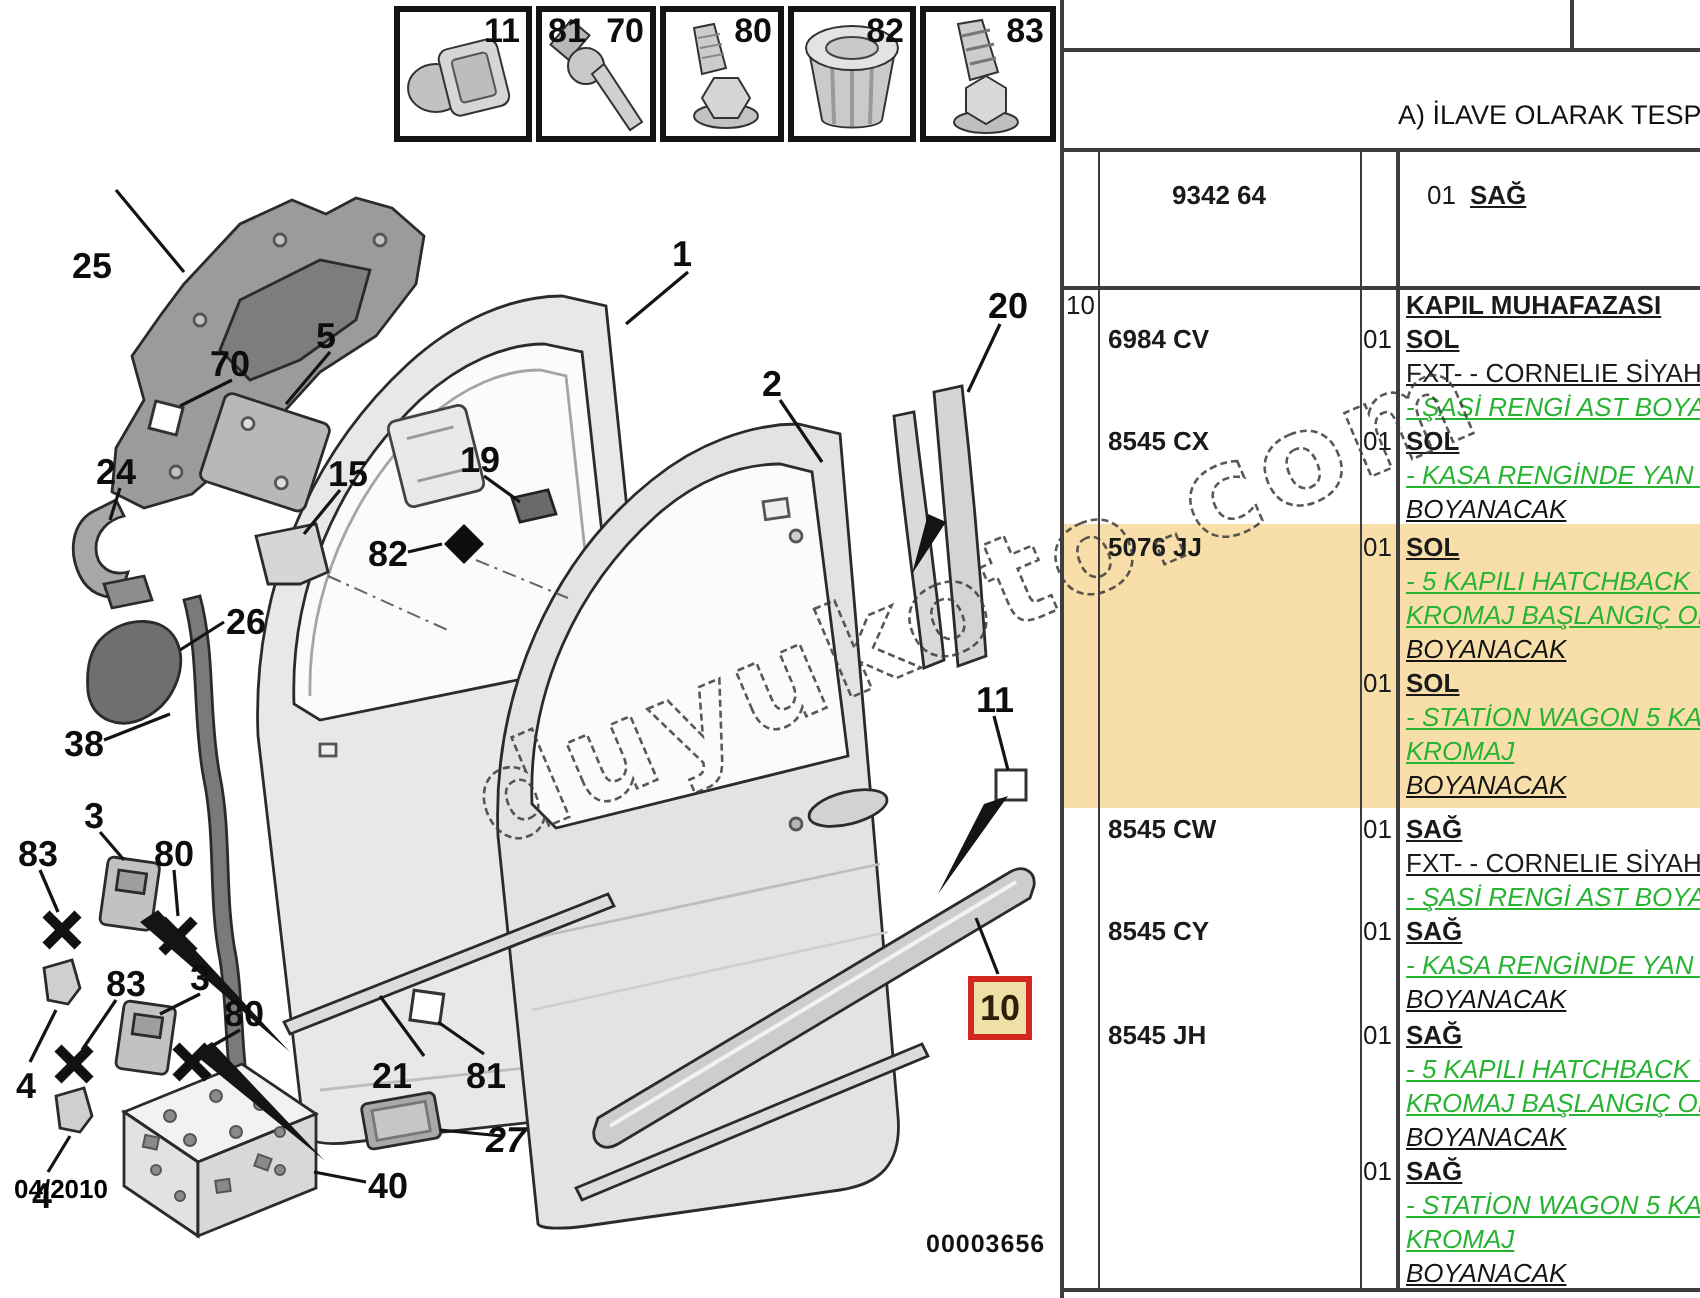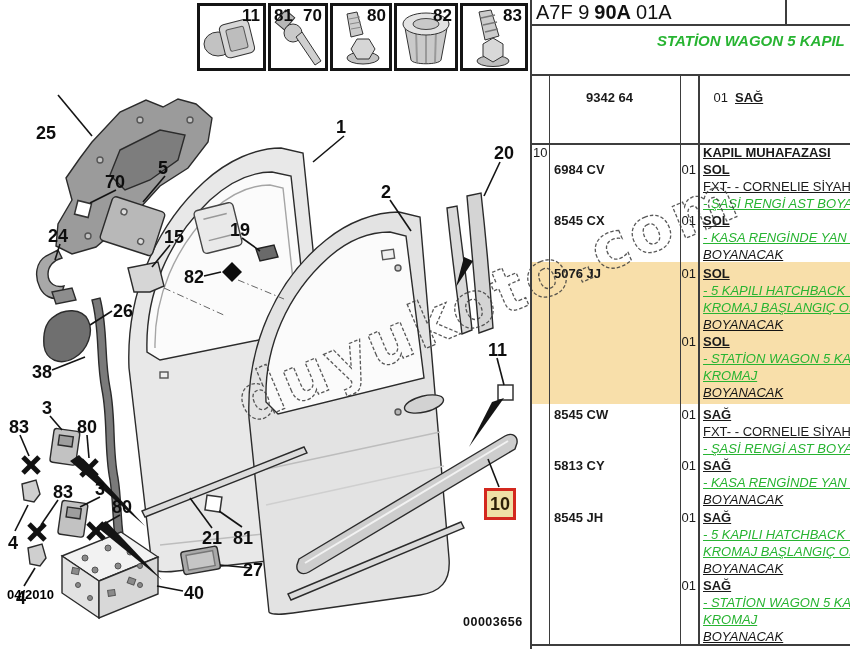--- a/index.html
+++ b/index.html
@@ -281,23 +281,23 @@
   <div class="co" style="left:32px;top:362px;">38</div>
   <div class="co" style="left:42px;top:398px;">3</div>
   <div class="co" style="left:9px;top:417px;">83</div>
   <div class="co" style="left:77px;top:417px;">80</div>
   <div class="co" style="left:53px;top:482px;">83</div>
   <div class="co" style="left:95px;top:479px;">3</div>
   <div class="co" style="left:112px;top:497px;">80</div>
   <div class="co" style="left:8px;top:533px;">4</div>
   <div class="co" style="left:16px;top:588px;">4</div>
   <div class="co" style="left:184px;top:583px;">40</div>
-  <div class="co" style="left:202px;top:528px;">21</div>
+  <div class="co" style="left:186px;top:528px;">21</div>
   <div class="co" style="left:233px;top:528px;">81</div>
-  <div class="co" style="left:243px;top:560px;">27</div>
+  <div class="co" style="left:243px;top:560px;font-style:italic;">27</div>
   <div class="co" style="left:336px;top:117px;">1</div>
   <div class="co" style="left:381px;top:182px;">2</div>
   <div class="co" style="left:494px;top:143px;">20</div>
   <div class="co" style="left:488px;top:340px;">11</div>
   <div class="sel-box">10</div>
 
   <div class="f-date">04/2010</div>
   <div class="f-doc">00003656</div>
 
   <div class="hl-band"></div>
@@ -305,24 +305,21 @@
   <div class="vline" style="left:530px;top:0;width:2px;height:649px;"></div>
   <div class="vline" style="left:785px;top:0;width:2px;height:26px;"></div>
   <div class="hline" style="left:530px;top:24px;width:320px;height:2px;"></div>
   <div class="hline" style="left:530px;top:74px;width:320px;height:2px;"></div>
   <div class="hline" style="left:531px;top:143px;width:319px;height:2px;"></div>
   <div class="hline" style="left:531px;top:644px;width:319px;height:2px;"></div>
   <div class="vline" style="left:549px;top:75px;width:1px;height:570px;"></div>
   <div class="vline" style="left:680px;top:75px;width:1px;height:570px;"></div>
   <div class="vline" style="left:698px;top:75px;width:2px;height:570px;"></div>
 
-  <div class="code">
-    <span>A7F 9</span><b>90A</b><span>01A</span>
-  </div>
-  <div class="sub-green">STATİON WAGON 5 KAPIL</div>
+  <div class="sub-note">A) İLAVE OLARAK TESP</div>
 
   <div class="trow" style="top:90px;margin-left:32px;">
     <span class="c-part">9342 64</span>
     <span class="c-qty">01</span>
     <span class="c-desc b">SAĞ</span>
   </div>
   <div class="trow" style="top:145px;">
     <span class="c-ref">10</span>
     <span class="c-desc b">KAPIL MUHAFAZASI</span>
   </div>
@@ -380,21 +377,21 @@
     <span class="c-qty">01</span>
     <span class="c-desc b">SAĞ</span>
   </div>
   <div class="trow" style="top:424px;">
     <span class="c-desc">FXT- - CORNELIE SİYAH</span>
   </div>
   <div class="trow" style="top:441px;">
     <span class="c-desc g">- ŞASİ RENGİ AST BOYA</span>
   </div>
   <div class="trow" style="top:458px;">
-    <span class="c-part">5813 CY</span>
+    <span class="c-part">8545 CY</span>
     <span class="c-qty">01</span>
     <span class="c-desc b">SAĞ</span>
   </div>
   <div class="trow" style="top:475px;">
     <span class="c-desc g">- KASA RENGİNDE YAN K</span>
   </div>
   <div class="trow" style="top:492px;">
     <span class="c-desc i">BOYANACAK</span>
   </div>
   <div class="trow" style="top:510px;">

